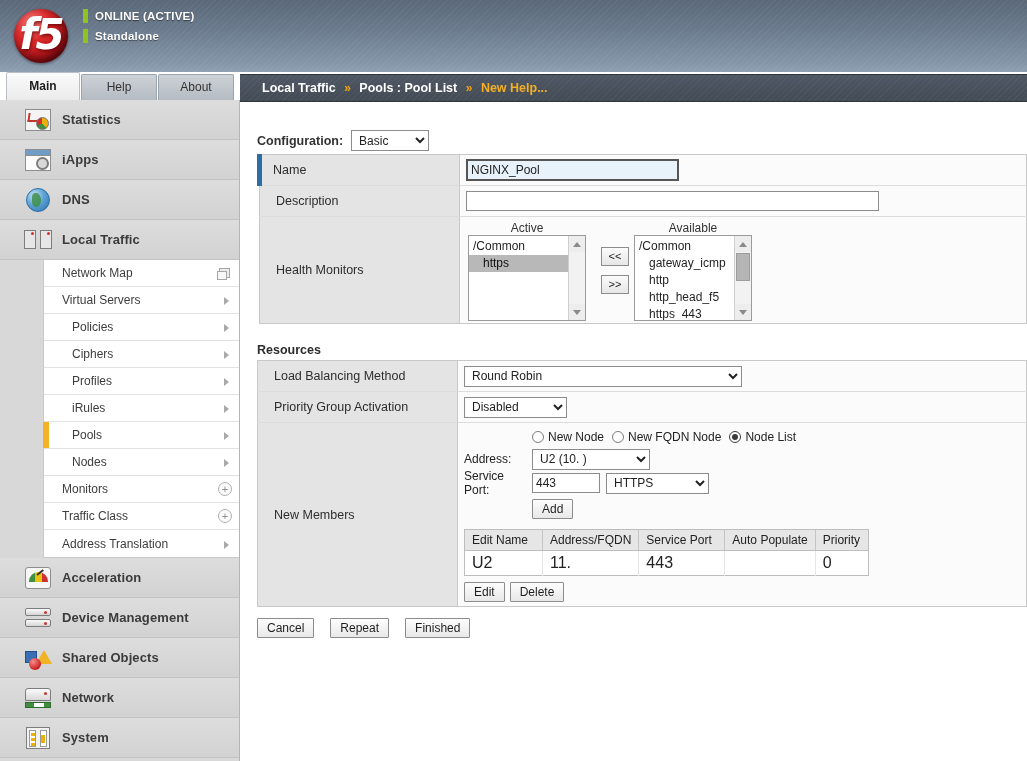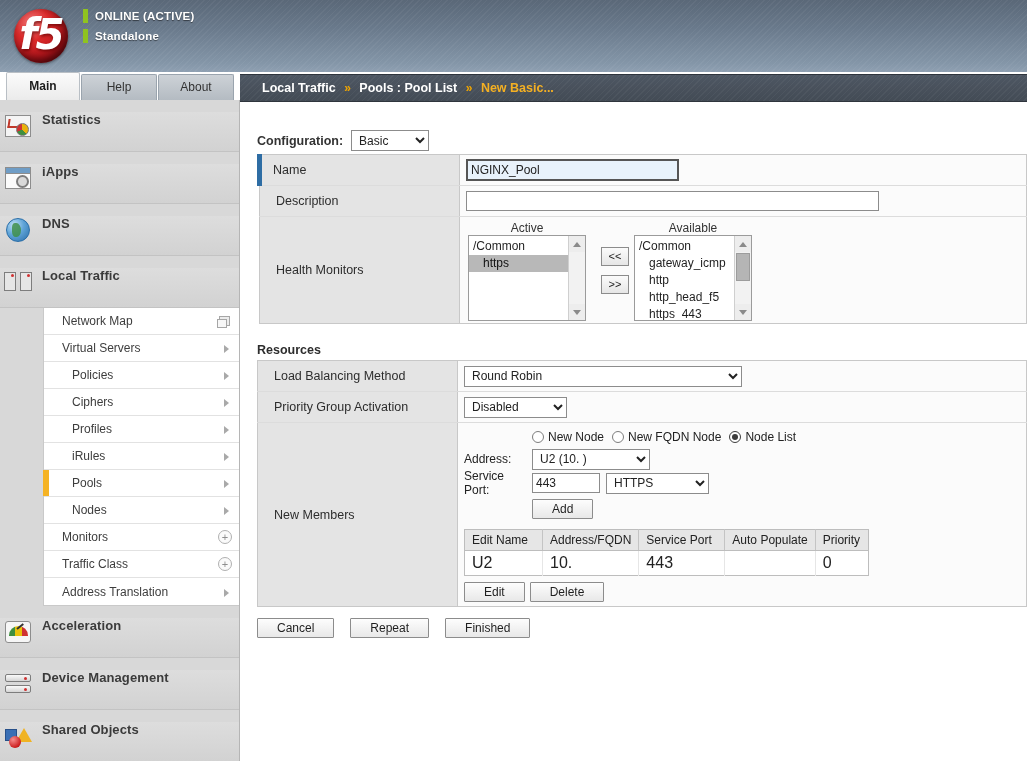--- a/index.html
+++ b/index.html
@@ -91,24 +91,24 @@
   .crumbs .cur { color: #f4b023; }
   .crumbs .lnk { color: #ffffff; cursor: pointer; }
 
   
   .leftnav {
     position: absolute; left: 0; top: 100px; width: 240px; height: 661px;
     background: #d8d8d8; border-right: 1px solid #b5b5b5;
     overflow: hidden;
   }
   .navrow {
-    position: relative; height: 40px; display: flex; align-items: flex-start;
+    position: relative; height: 40px; display: flex; align-items: center;
     border-bottom: 1px solid #c3c3c3;
     background: linear-gradient(to bottom, #dddddd 0%, #d2d2d2 100%);
-    cursor: pointer; padding-left: 4px; margin-top: 12px;
+    cursor: pointer; padding-left: 24px;
   }
   .navrow .nicon {
     width: 30px; height: 28px; margin-right: 8px; position: relative; flex: none;
   }
   .navrow .nlabel {
     font-size: 13px; font-weight: bold; color: #3b3b3b; letter-spacing: .1px;
   }
   
   .subpanel {
     background: #fdfdfd; margin-left: 43px; border-left: 1px solid #c9c9c9;
@@ -280,21 +280,21 @@
     content: ""; position: absolute; left: 2px; top: 2px; width: 6px; height: 6px;
     border-radius: 50%; background: #3c3c3c;
   }
   .radio span { font-size: 12px; color: #222; }
   .fieldrow { display: flex; align-items: center; height: 24px; }
   .fieldrow .fl { font-size: 12px; color: #222; width: 68px; }
   .redact { display: inline-block; background: #ffffff; }
   .btn {
     border: 1px solid #8c8c8c; background: linear-gradient(to bottom,#fdfdfd,#e8e8e8);
     font-family: "Liberation Sans", sans-serif; font-size: 12px; color: #1f1f1f;
-    padding: 2px 19px; cursor: pointer; border-radius: 1px; line-height: 14px;
+    padding: 2px 9px; cursor: pointer; border-radius: 1px; line-height: 14px;
   }
 
   .mtable { border-collapse: collapse; border: 1px solid #bdbdbd; background: #fff; }
   .mtable th {
     background: #e6e6e6; border-right: 1px solid #c4c4c4; border-bottom: 1px solid #bdbdbd;
     font-size: 12px; font-weight: normal; color: #222; padding: 3px 7px; text-align: left;
     white-space: nowrap;
   }
   .mtable th:last-child { border-right: none; }
   .mtable td {
@@ -332,21 +332,21 @@
     <div class="tab tab-help">Help</div>
     <div class="tab tab-about">About</div>
   </div>
 
   <div class="crumbbar">
     <div class="crumbs">
       <span class="lnk">Local Traffic</span>
       <span class="sep">»</span>
       <span class="lnk">Pools : Pool List</span>
       <span class="sep">»</span>
-      <span class="cur">New Basic...</span>
+      <span class="cur">New Help...</span>
     </div>
   </div>
 
   <div class="leftnav">
 
     <div class="navrow">
       <div class="nicon">
         <div class="ic ic-stat">
             <div class="wave"></div>
             <div class="pie"></div>
@@ -630,21 +630,21 @@
                     <tr>
                 <th style="width:78px">Edit Name</th>
                 <th style="width:91px">Address/FQDN</th>
                 <th style="width:86px">Service Port</th>
                 <th style="width:88px">Auto Populate</th>
                 <th style="width:53px">Priority</th>
               </tr>
               <tr>
                 <td>U2</td>
                 <td>
-                  <span>10.</span><span class="redact" style="width:55px;height:11px;vertical-align:-1px"></span>
+                  <span>11.</span><span class="redact" style="width:55px;height:11px;vertical-align:-1px"></span>
                 </td>
                 <td>443</td>
                 <td></td>
                 <td>0</td>
               </tr>
             </tbody>
                 </table>
           </div>
 
           <div style="padding-top:6px;display:flex;gap:5px">

